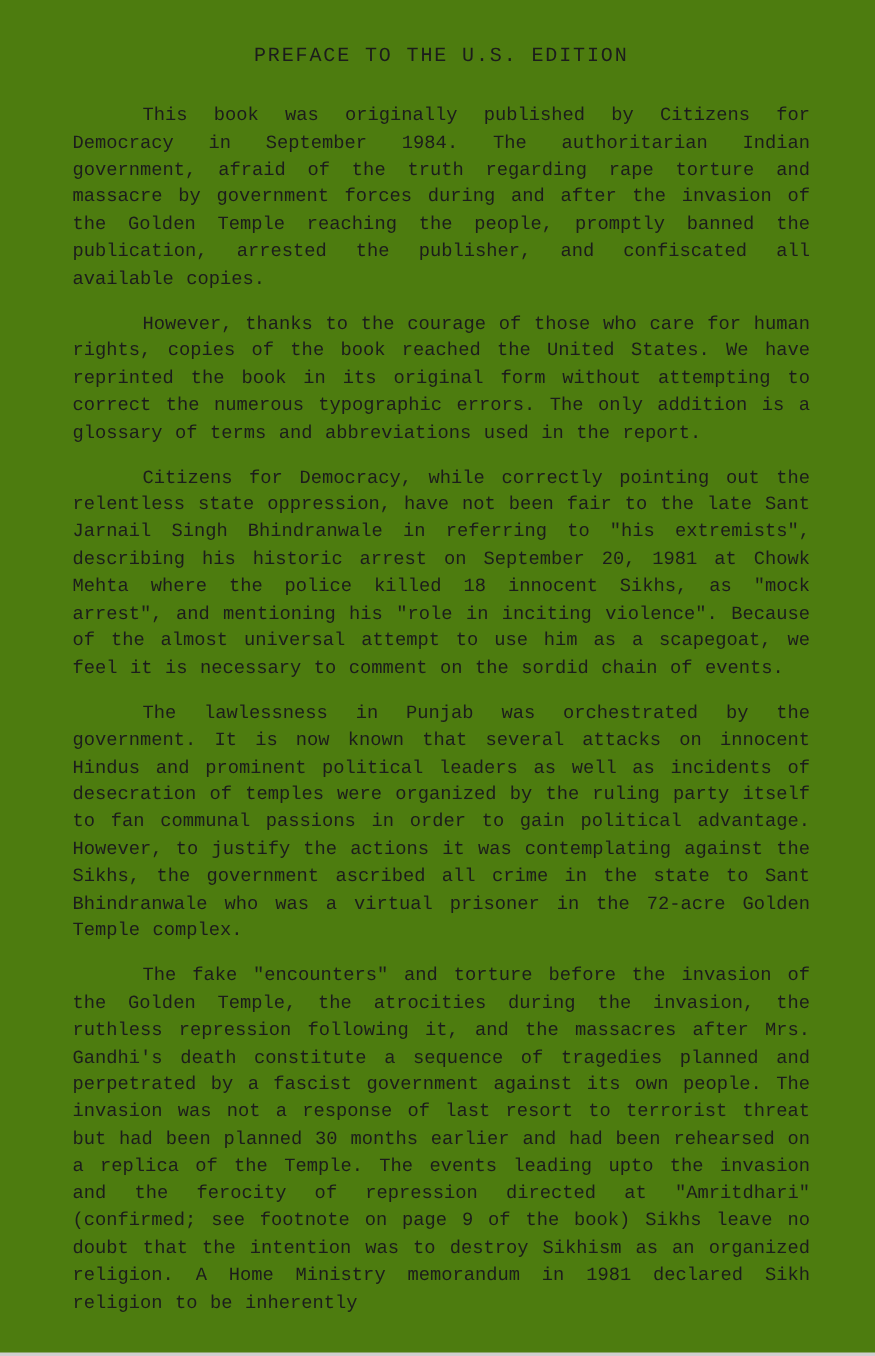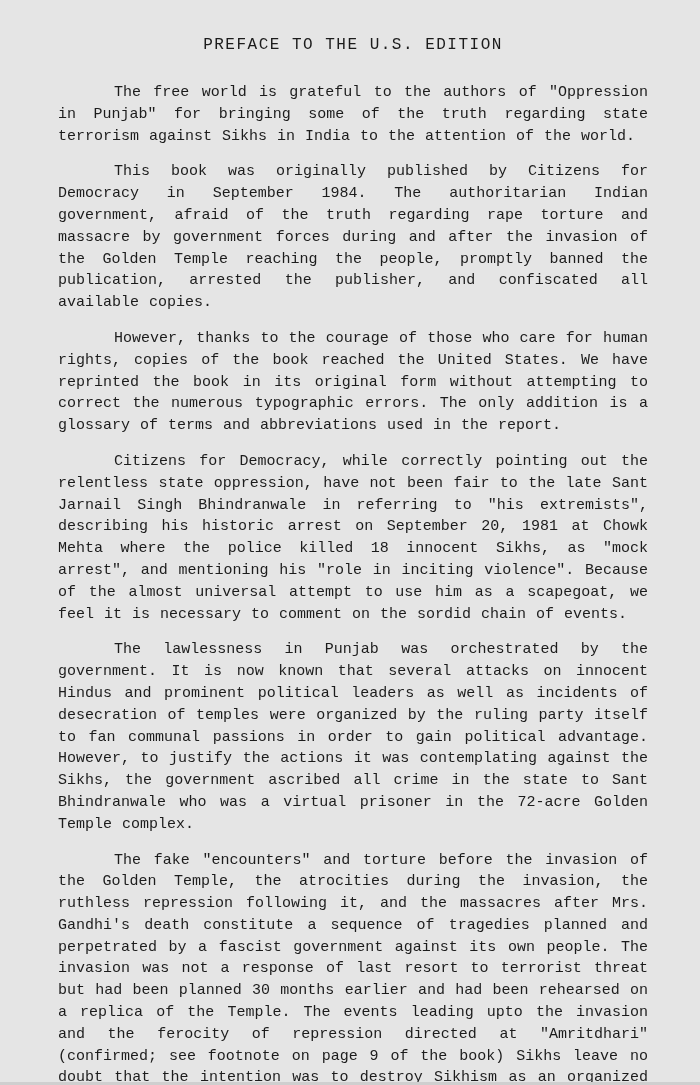--- a/index.html
+++ b/index.html
@@ -5,21 +5,21 @@
   html, body {
     margin: 0;
     padding: 0;
     background: #ffffff;
   }
   .scan-page {
     position: relative;
     width: 700px;
     height: 1085px;
     margin: 0 auto;
-    background: #e5e5e5;
+    background: #4d7c0f;
     overflow: hidden;
     box-sizing: border-box;
     padding: 34px 52px 0 58px;
     font-family: "Liberation Mono", "DejaVu Sans Mono", monospace;
     color: #1c1c1c;
   }
   .scan-edge {
     position: absolute;
     left: 0;
     bottom: 0;
@@ -47,21 +47,20 @@
   .doc-body p:last-child {
     margin-bottom: 0;
   }
 </style>
 </head>
 <body>
 
 <div class="scan-page">
   <h1 class="doc-title">PREFACE TO THE U.S. EDITION</h1>
   <div class="doc-body">
-      <p>The  free world is grateful to the authors of "Oppression in Punjab"  for bringing some of the truth regarding state terrorism against Sikhs in India to the attention of the world.</p>
       <p>This book was originally published by Citizens for Democracy in September 1984.  The authoritarian  Indian government,  afraid of  the  truth regarding rape torture and massacre by  government forces  during  and  after  the invasion  of  the  Golden  Temple reaching the people,  promptly banned the  publication,  arrested the publisher, and confiscated all available copies.</p>
       <p>However,  thanks  to the courage of those who care for human rights,  copies  of the book reached the United States.  We  have reprinted  the  book in its original form without  attempting  to correct  the numerous typographic errors.  The only addition is a glossary of terms and abbreviations used in the report.</p>
       <p>Citizens  for Democracy,  while correctly pointing  out  the relentless state oppression,  have not been fair to the late Sant Jarnail  Singh  Bhindranwale in referring  to  "his  extremists", describing his historic arrest on September 20,  1981 at  Chowk Mehta  where  the  police  killed 18  innocent  Sikhs,  as  "mock arrest",  and mentioning his "role in inciting violence". Because of  the almost universal attempt to use him as  a  scapegoat,  we feel it is necessary to comment on the sordid chain of events.</p>
       <p>The  lawlessness  in  Punjab  was  orchestrated  by  the government.  It  is  now known that several attacks  on  innocent Hindus  and  prominent political leaders as well as incidents  of desecration of temples were organized by the ruling party  itself to  fan communal passions in order to gain political  advantage. However, to  justify the actions it was contemplating against the Sikhs,  the  government ascribed all crime in the state  to  Sant Bhindranwale  who  was a virtual prisoner in the  72-acre  Golden Temple complex.</p>
       <p>The fake "encounters" and torture before the invasion of the Golden Temple,  the atrocities during the invasion,  the ruthless repression  following it,  and the massacres after Mrs.  Gandhi's death constitute a sequence of tragedies planned and  perpetrated by a fascist government against its own people.  The invasion was not  a  response of last resort to terrorist threat but had  been planned 30 months earlier and had been rehearsed on a replica  of the Temple. The events leading upto the invasion and the ferocity of repression directed at "Amritdhari" (confirmed;  see  footnote on  page  9 of the book) Sikhs leave no doubt that the  intention was to destroy Sikhism as an organized religion.  A Home Ministry memorandum  in  1981  declared Sikh  religion  to  be  inherently</p>
     </div>
   <div class="scan-edge"></div>
 </div>
 
 </body></html>

